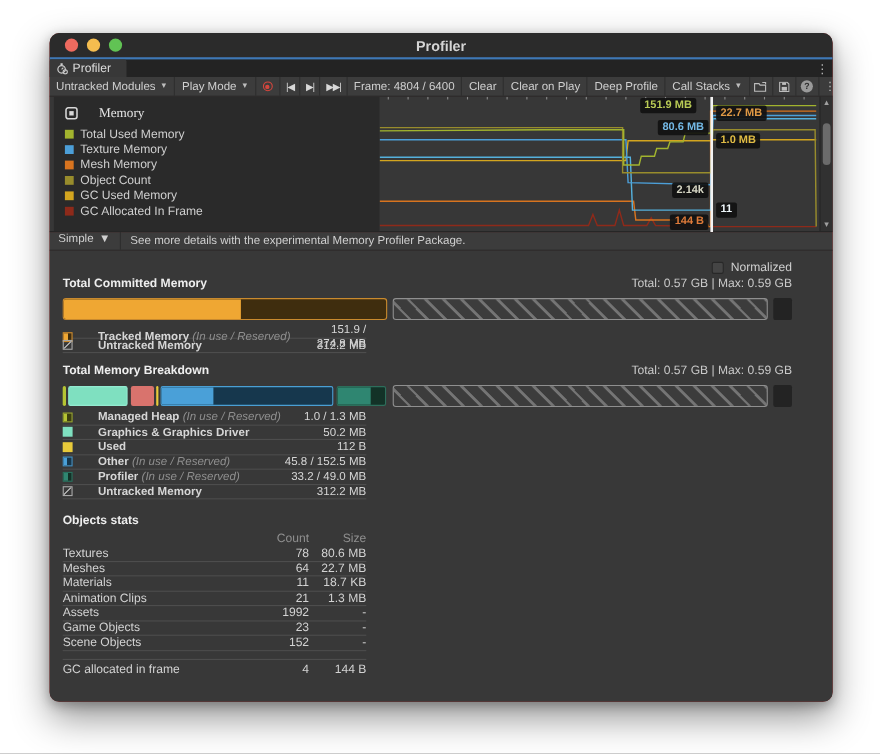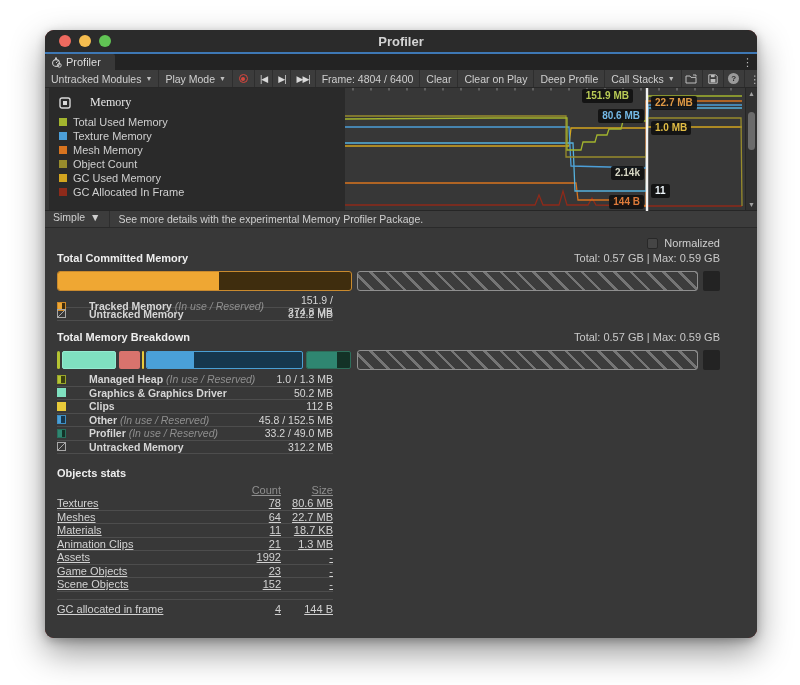--- a/index.html
+++ b/index.html
@@ -82,21 +82,21 @@
   .seg.g{width:54px;background:#7fe0c0;margin-left:2px;border:1px solid #93ead0;}
   .seg.a{width:21px;background:#d9736d;margin-left:3px;}
   .seg.v{width:2px;background:#e8ca3a;margin-left:2px;}
   .seg.o{width:157px;margin-left:2px;background:#16374d;border:1px solid #4a9fd4;position:relative;overflow:hidden;}
   .seg.o .inner{position:absolute;left:0;top:0;bottom:0;width:47px;background:#4aa0d8;}
   .seg.p{width:45px;margin-left:3px;background:#133227;border:1px solid #2d6e5b;position:relative;overflow:hidden;}
   .seg.p .inner{position:absolute;left:0;top:0;bottom:0;width:30px;background:#2f8671;}
   
   .obj{margin-top:13px;width:276px;}
   .obj-title{font-weight:bold;color:#eeeeee;height:16px;}
-  .trow{display:grid;grid-template-columns:1fr 55px 52px;align-items:center;height:13px;text-decoration:underline;}
+  .trow{display:grid;grid-template-columns:1fr 55px 52px;align-items:center;height:13px;}
   .trow.head{color:#8f8f8f;height:14px;}
   .trow.body{border-bottom:1px solid #4d4d4d;color:#d2d2d2;height:13.5px;}
   .tnum{text-align:right;}
   .gc-row{margin-top:7px;border-top:1px solid #4d4d4d;padding-top:3px;color:#d2d2d2;}
   .spacer10{height:10px;}
 </style>
 </head>
 <body>
 
 <div class="window">
@@ -339,21 +339,21 @@
         <span class="llabel"><span>Managed Heap</span> <span class="lqual">(In use / Reserved)</span></span>
         <span class="lval">1.0 / 1.3 MB</span>
       </div>
       <div class="lrow">
         <span class="licon ic-graphics"></span>
         <span class="llabel"><span>Graphics &amp; Graphics Driver</span></span>
         <span class="lval">50.2 MB</span>
       </div>
       <div class="lrow">
         <span class="licon ic-video"></span>
-        <span class="llabel"><span>Clips</span></span>
+        <span class="llabel"><span>Used</span></span>
         <span class="lval">112 B</span>
       </div>
       <div class="lrow">
         <span class="licon ic-other"></span>
         <span class="llabel"><span>Other</span> <span class="lqual">(In use / Reserved)</span></span>
         <span class="lval">45.8 / 152.5 MB</span>
       </div>
       <div class="lrow">
         <span class="licon ic-profiler"></span>
         <span class="llabel"><span>Profiler</span> <span class="lqual">(In use / Reserved)</span></span>

